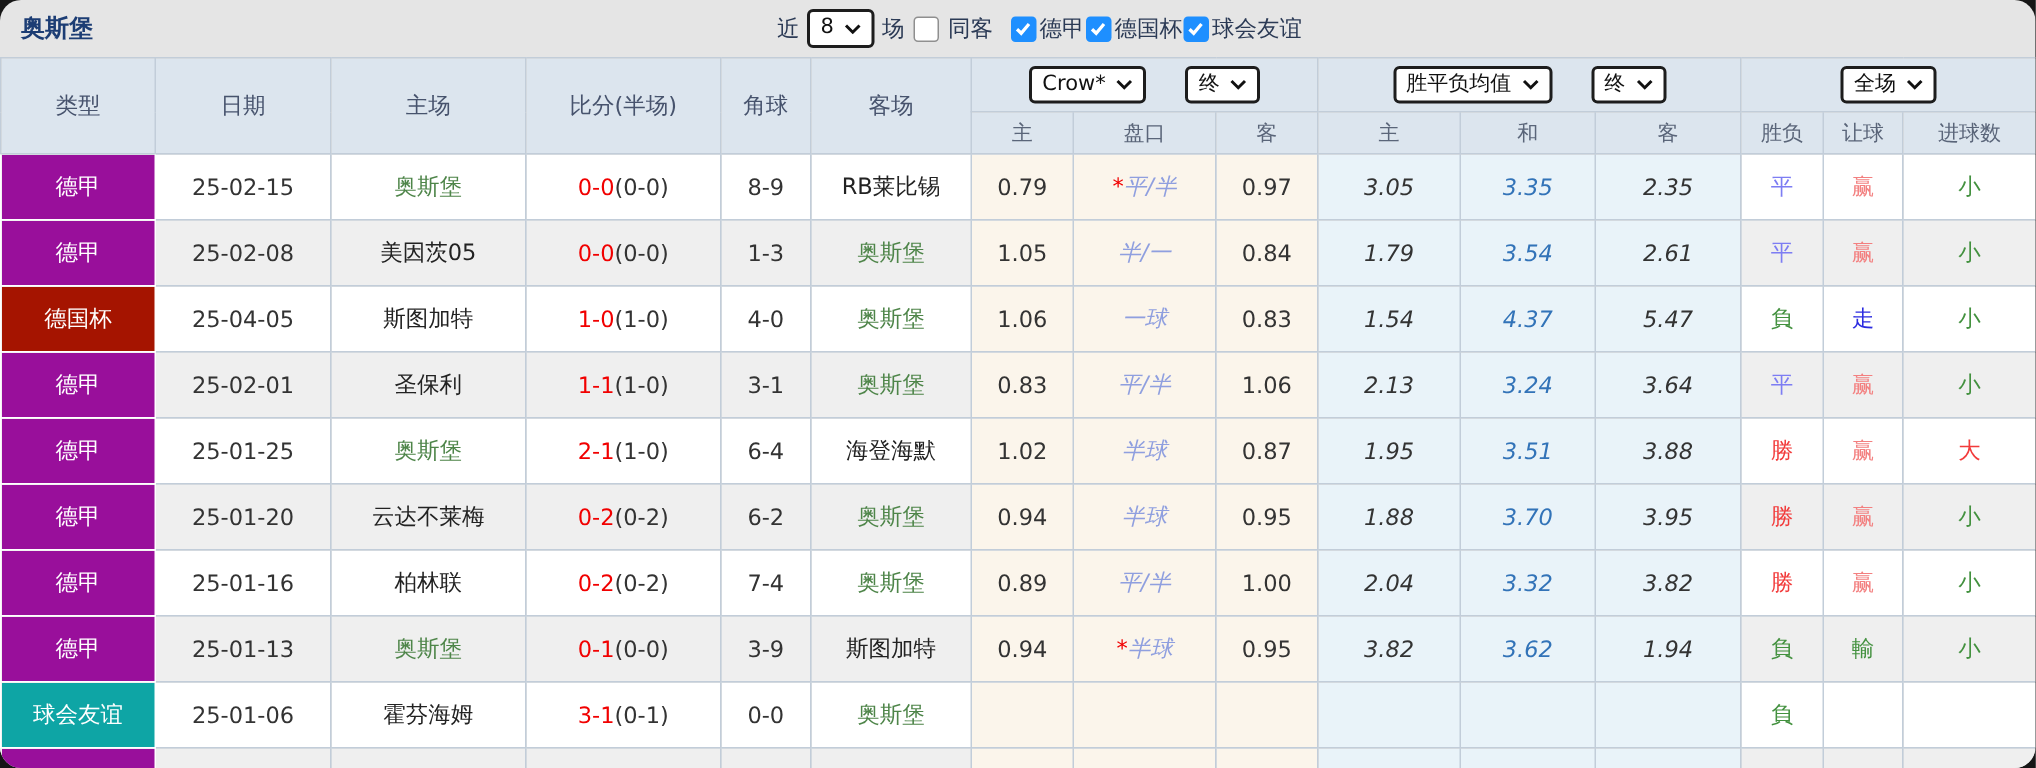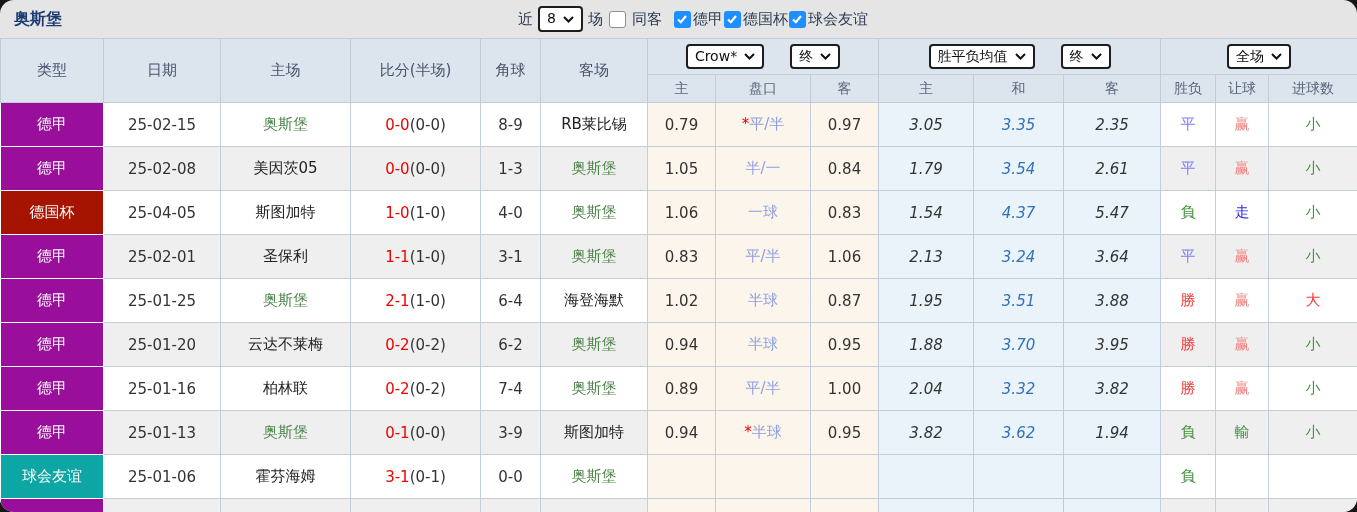--- a/index.html
+++ b/index.html
@@ -27,21 +27,21 @@
   td.cell-type{color:#fff;border-color:#fff;font-size:15px;}
   tr td.lg-dejia{background:#990f9b;}
   tr td.lg-deguobei{background:#a51400;}
   tr td.lg-qiuhui{background:#0ea5a5;}
   .team{color:#222;}
   .team.focus{color:#4e8549;}
   .score-main{color:#f10000;}
   .score-half{color:#333;}
   tr td.bg-crow{background:#fbf5eb;margin-top:33px;}
   tr td.bg-avg{background:#e9f3f9;font-style:italic;}
-  td.hc{color:#8f9fdf;}
+  td.hc{color:#8f9fdf;font-style:italic;}
   td.hc .star{color:#f10000;}
   td.draw-odds{color:#3273b8;}
   .t-blue{color:#7d7df3;}
   .t-strongblue{color:#2b2be0;}
   .t-pink{color:#f38080;}
   .t-red{color:#f23b3b;}
   .t-green{color:#43913f;}
 </style>
 </head>
 <body>

